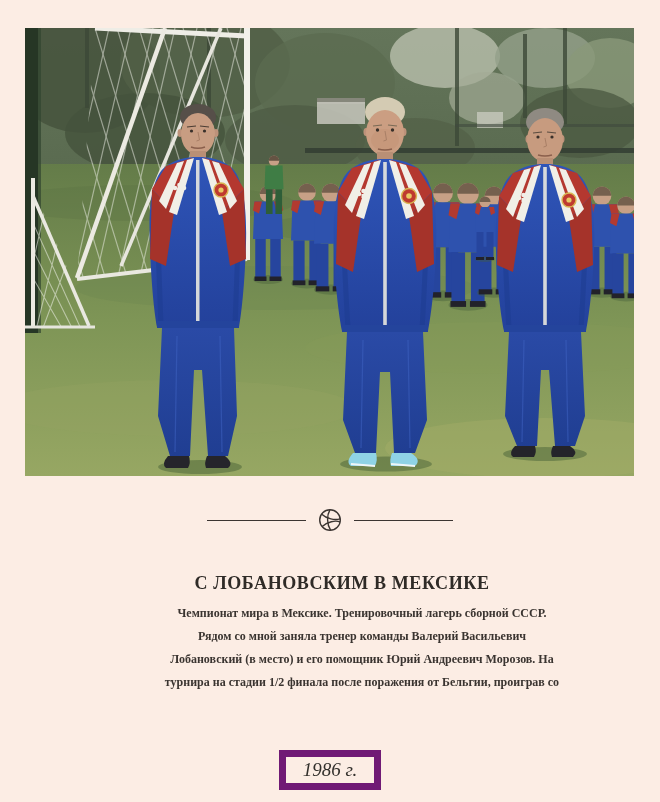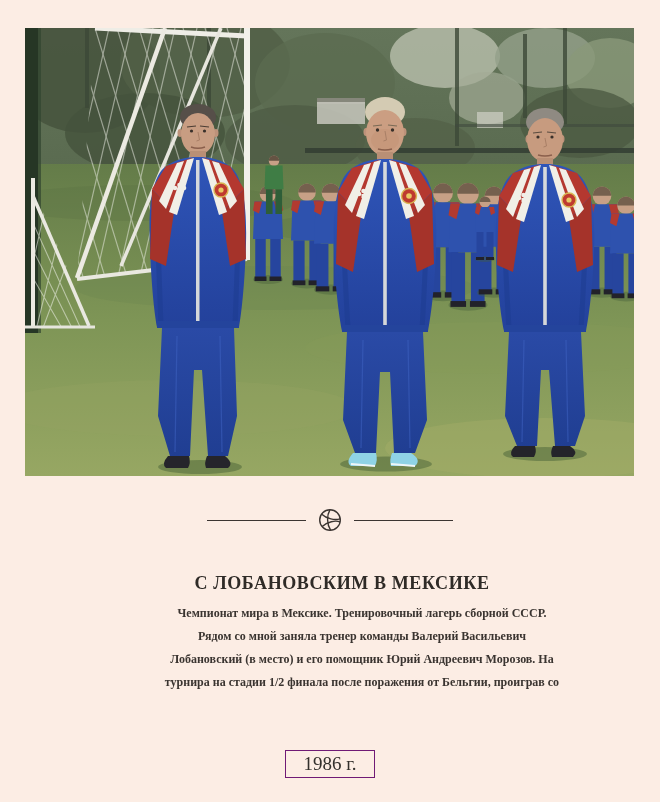--- a/index.html
+++ b/index.html
@@ -35,24 +35,25 @@
     text-align:center;
     font-size:12px;font-weight:700;line-height:23px;
     color:#3a3430;
     margin-left:32px;
   }
   .caption-line{white-space:pre;}
 
   .badge-wrap{position:absolute;top:750px;left:0;width:100%;text-align:center;}
   .badge{
     display:inline-block;
-    border:1px solid #701a75;
+    border:7px solid #701a75;
     padding:2px 17px;
     font-size:19px;line-height:22px;
     color:#33302c;
+    font-style:italic;
   }
 </style>
 </head>
 <body>
 
 <div class="page">
 
   <figure class="photo">
     <svg viewBox="0 0 609 448" preserveAspectRatio="none">
       <defs>

